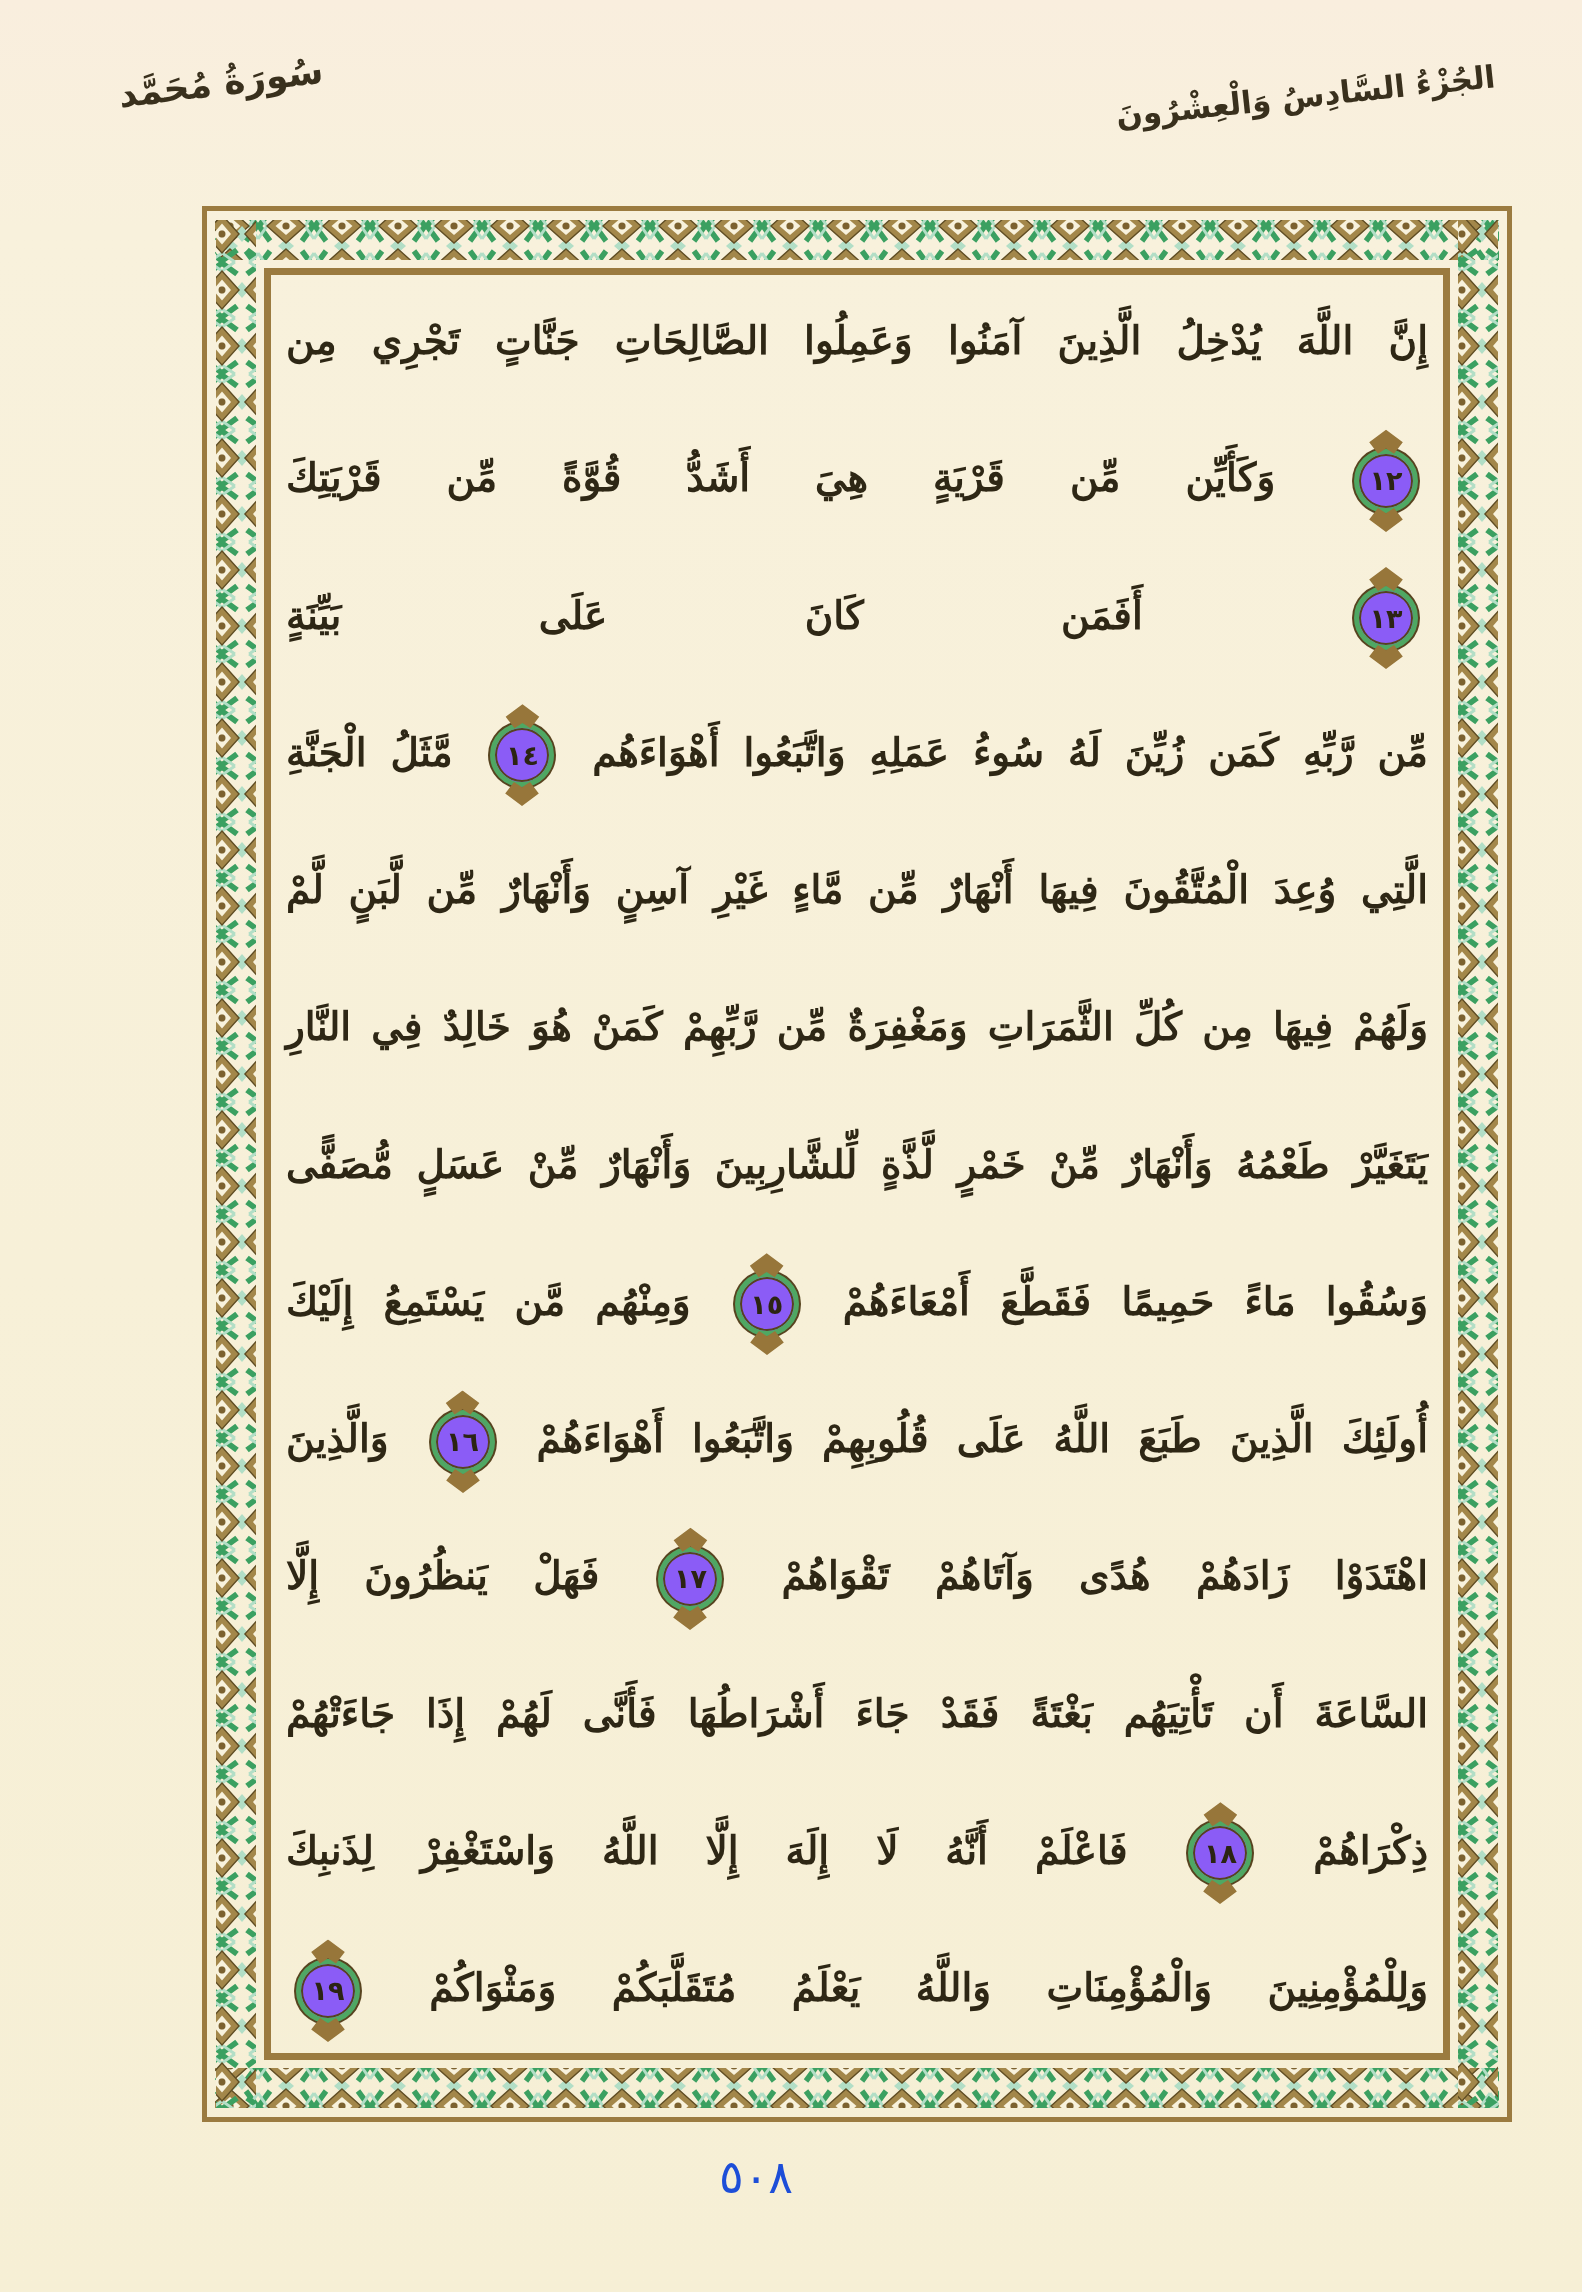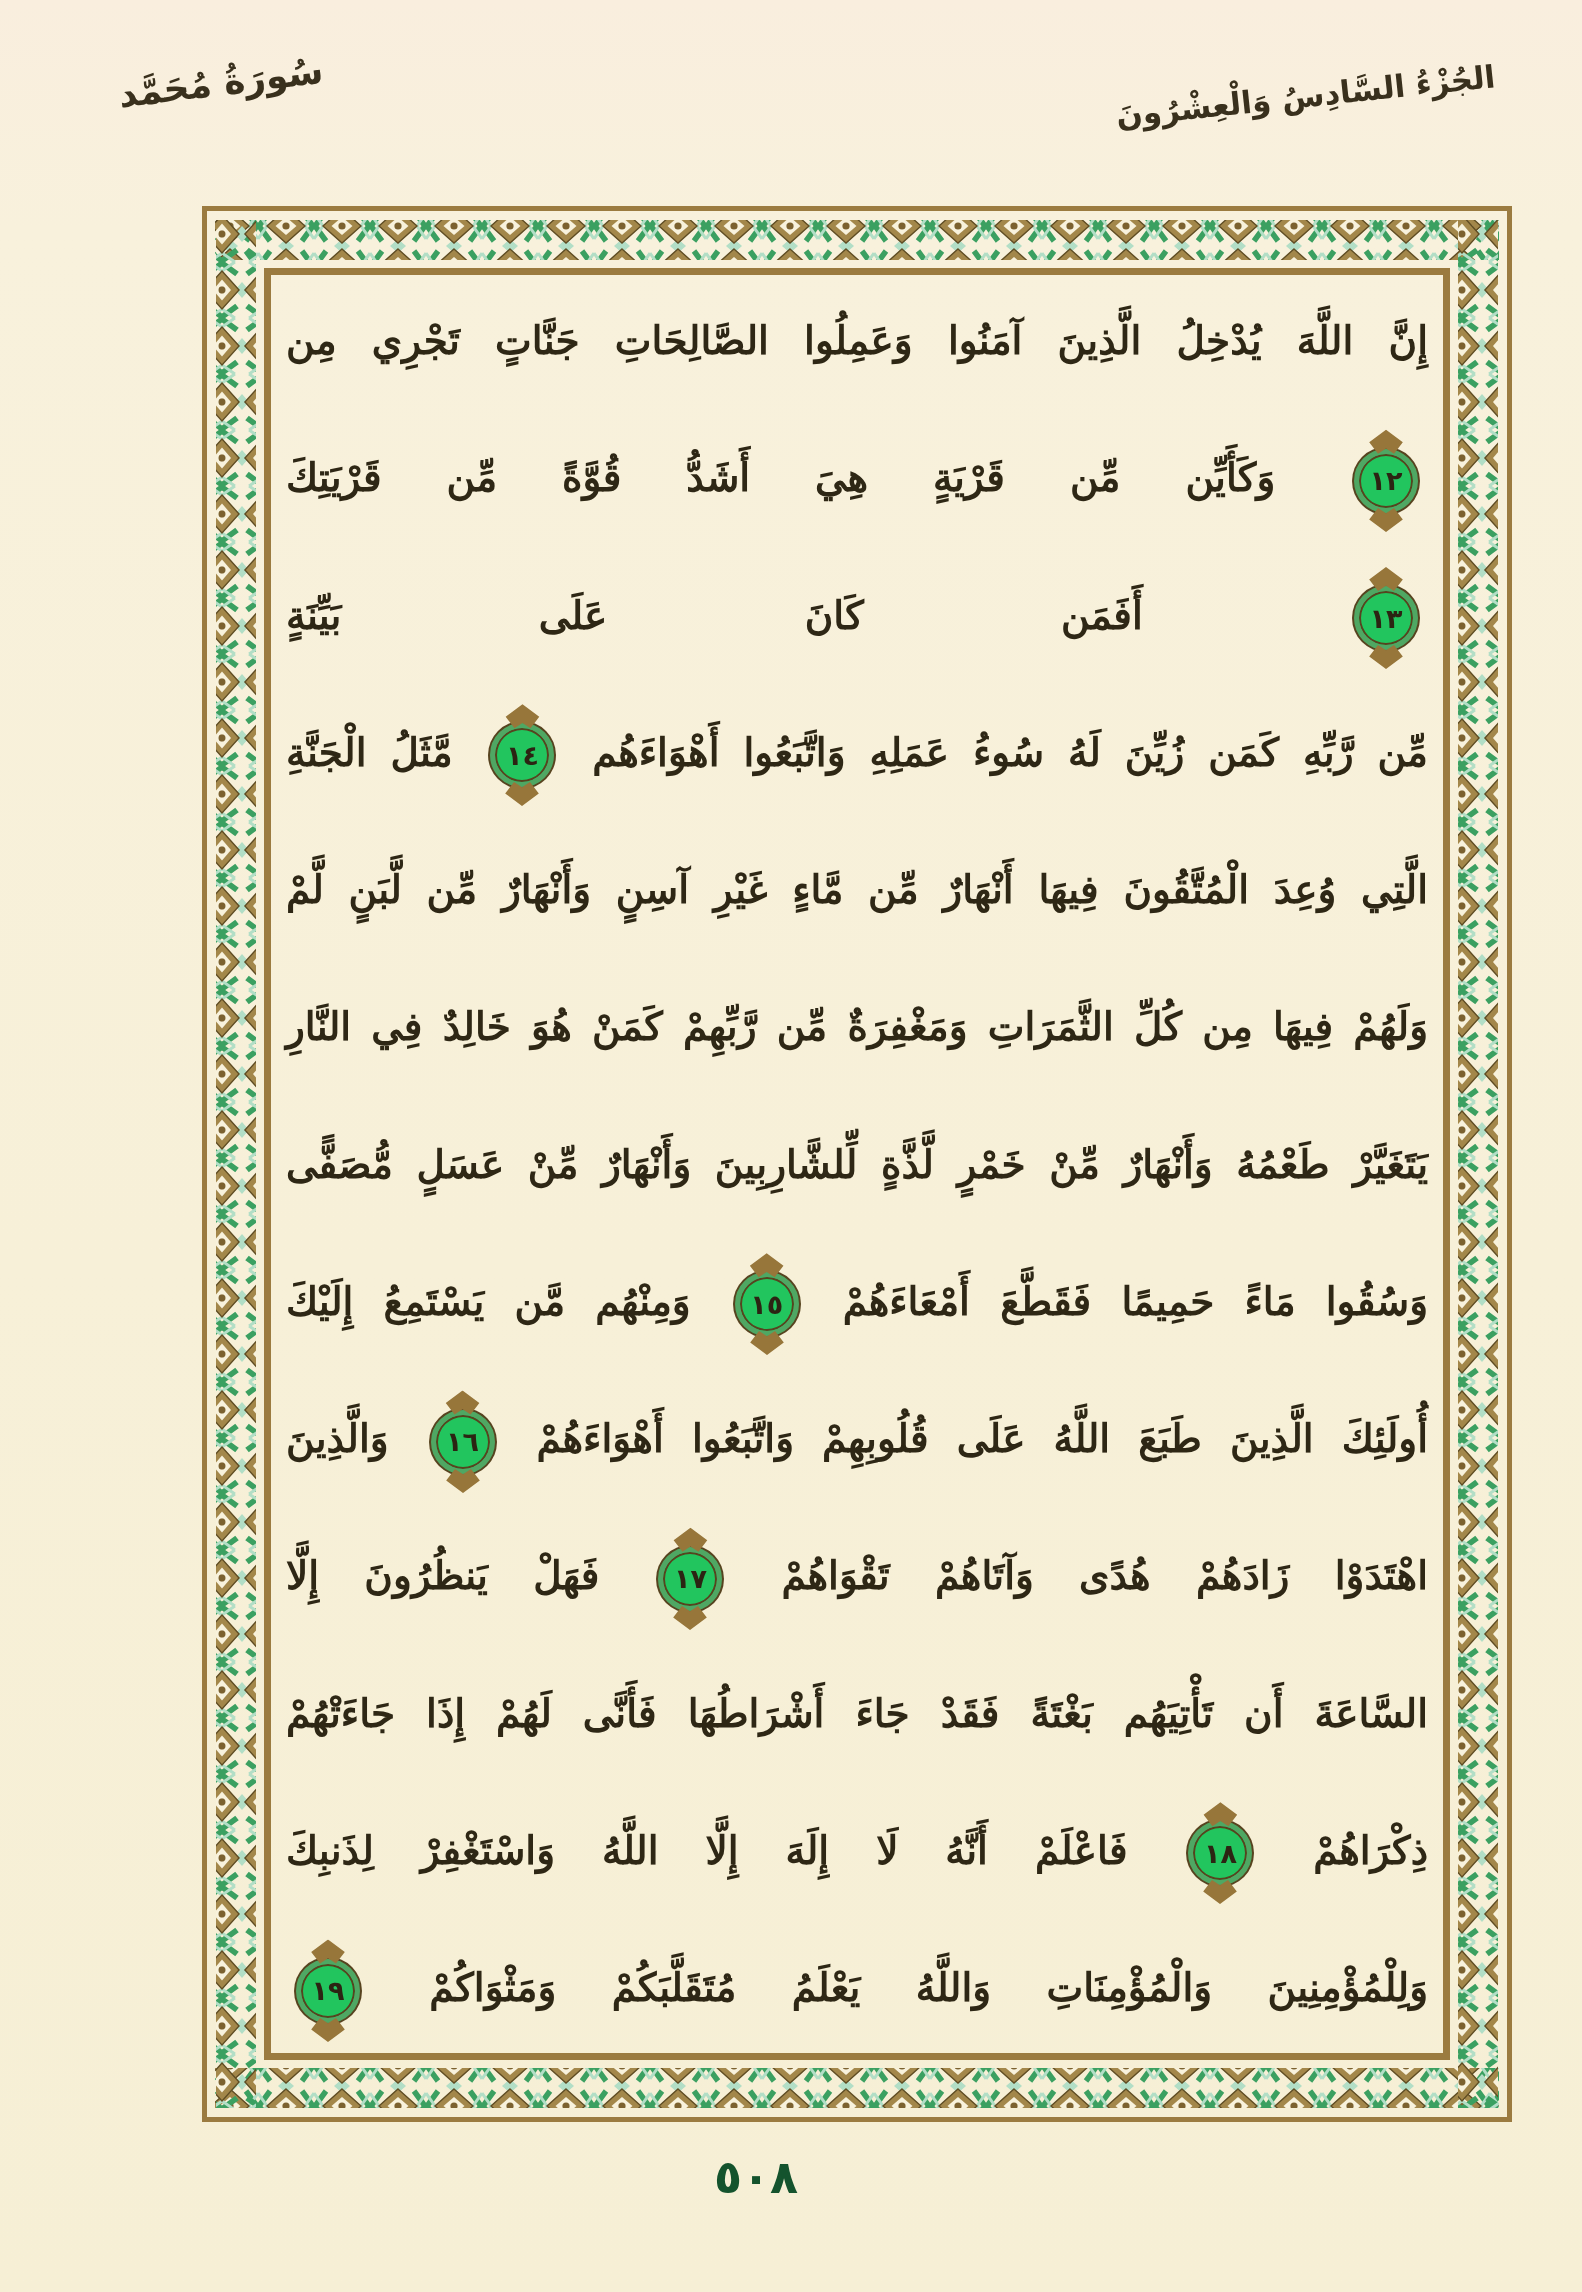--- a/index.html
+++ b/index.html
@@ -36,41 +36,41 @@
     text-justify:inter-word;
     white-space:normal;overflow:visible;
     padding:0 8px;
   }
   .ayah-text{letter-spacing:0.5px;font-family:Liberation Serif, serif;}
 
   
   .verse-marker{
     display:inline-block;position:relative;vertical-align:middle;
     width:54px;height:54px;margin:0 10px;
-    background:#22c55e;border-radius:50%;
+    background:#8b5cf6;border-radius:50%;
     border:5px solid #4fa763;
     box-shadow:0 0 0 2px #57431f, inset 0 0 0 2px #57431f;
   }
   .verse-marker::before,.verse-marker::after{
     content:"";position:absolute;left:50%;width:40px;height:24px;
     background:#97763a;
     clip-path:polygon(50% 0,92% 52%,70% 100%,50% 78%,30% 100%,8% 52%);
     filter:drop-shadow(0 0 1px #322715);
   }
   .verse-marker::before{top:-24px;transform:translateX(-50%);}
   .verse-marker::after{bottom:-24px;transform:translateX(-50%) rotate(180deg);}
   .verse-num{
     position:absolute;inset:0;display:flex;align-items:center;justify-content:center;
     font-size:27px;font-weight:700;color:#2c2413;line-height:1;
   }
 
   
   .page-number{
     position:absolute;left:0;right:70px;top:2150px;text-align:center;
-    font-size:46px;font-weight:700;color:#14532d;letter-spacing:6px;
+    font-size:46px;font-weight:400;color:#1d4ed8;letter-spacing:6px;
   }
 </style>
 </head>
 <body>
 
 <div class="hdr hdr-surah">سُورَةُ مُحَمَّد</div>
 <div class="hdr hdr-juz">الجُزْءُ السَّادِسُ وَالْعِشْرُونَ</div>
 
 <div class="frame">
   <svg width="1310" height="1916" viewBox="0 0 1310 1916" aria-hidden="true">

